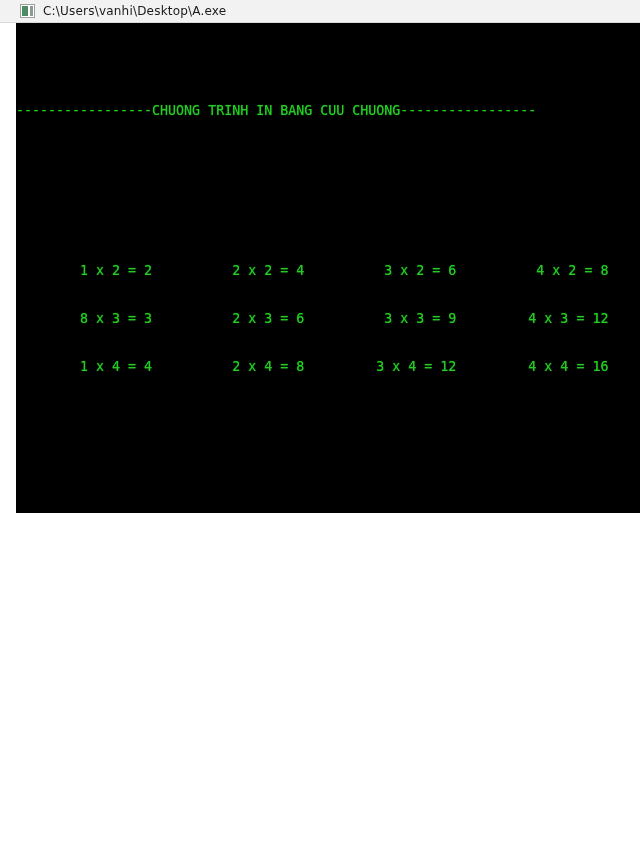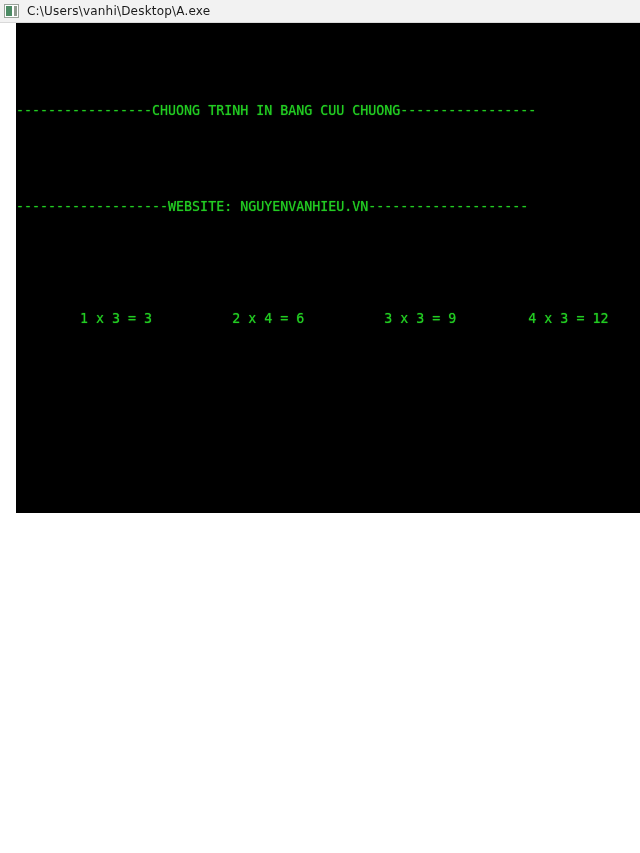--- a/index.html
+++ b/index.html
@@ -19,21 +19,21 @@
     position: relative;
     background: #ffffff;
   }
   
   .titlebar {
     height: 23px;
     background: #f2f2f2;
     border-bottom: 1px solid #d9d9d9;
     display: flex;
     align-items: center;
-    padding-left: 4px;
+    padding-left: 20px;
     box-sizing: border-box;
   }
   .tb-icon {
     width: 15px;
     height: 14px;
     background: #ffffff;
     border: 1px solid #9aa39a;
     box-sizing: border-box;
     display: flex;
     align-items: center;
@@ -96,24 +96,25 @@
         <i class="c"></i>
     </span>
     <span class="tb-title">C:\Users\vanhi\Desktop\A.exe</span>
   </div>
 
   <div class="console">
     <div class="screen">
       <div class="blank"> </div>
       <div class="row">-----------------CHUONG TRINH IN BANG CUU CHUONG-----------------</div>
       <div class="blank"> </div>
-      <div class="row">-------------------WEBSITE: NGUYENVANHIEU.VN--------------------</div>
       <div class="blank"> </div>
 
-      <div class="row">        1 x 3 = 3          2 x 4 = 6          3 x 3 = 9         4 x 3 = 12</div>
+      <div class="row">        1 x 2 = 2          2 x 2 = 4          3 x 2 = 6          4 x 2 = 8</div>
+      <div class="row">        8 x 3 = 3          2 x 3 = 6          3 x 3 = 9         4 x 3 = 12</div>
+      <div class="row">        1 x 4 = 4          2 x 4 = 8         3 x 4 = 12         4 x 4 = 16</div>
       
       
       
       
       
 
       
 
       
       

